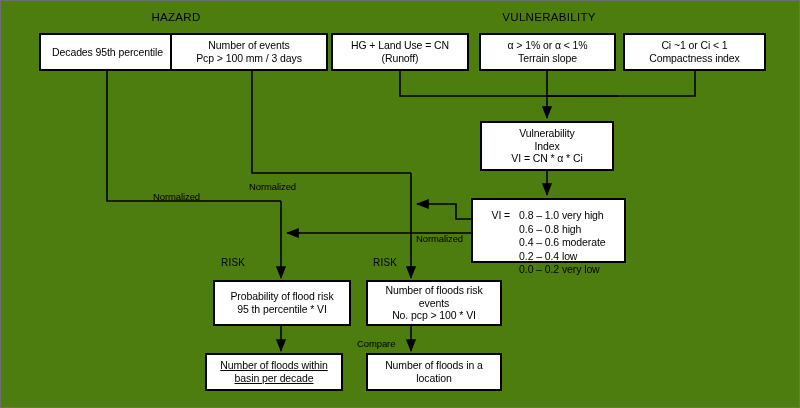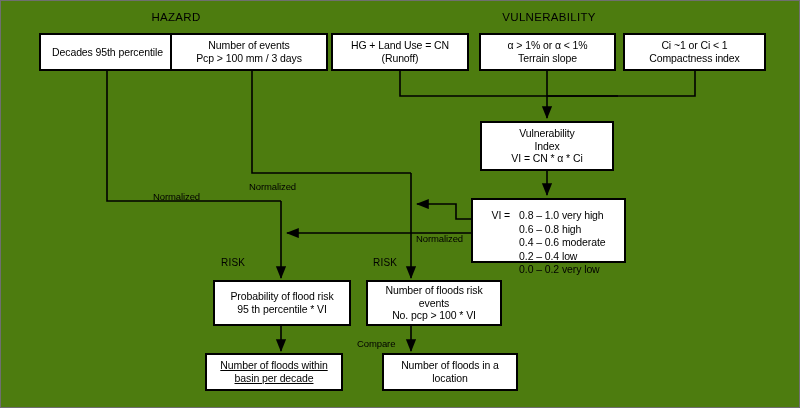--- a/index.html
+++ b/index.html
@@ -202,20 +202,20 @@
 
   <div class="edge-label" style="left:336px; top:337px;margin-left:20px;">Compare</div>
 
   <div class="node" style="left:204px; top:352px; width:138px; height:38px;text-decoration:underline;">
     <div class="inner">
       <div>Number of floods within</div>
       <div>basin per decade</div>
     </div>
   </div>
 
-  <div class="node" style="left:365px; top:352px; width:136px; height:38px;margin-left:16px;">
+  <div class="node" style="left:365px; top:352px; width:136px; height:38px;">
     <div class="inner">
       <div>Number of floods in a</div>
       <div>location</div>
     </div>
   </div>
 
 </div>
 
 </body></html>

